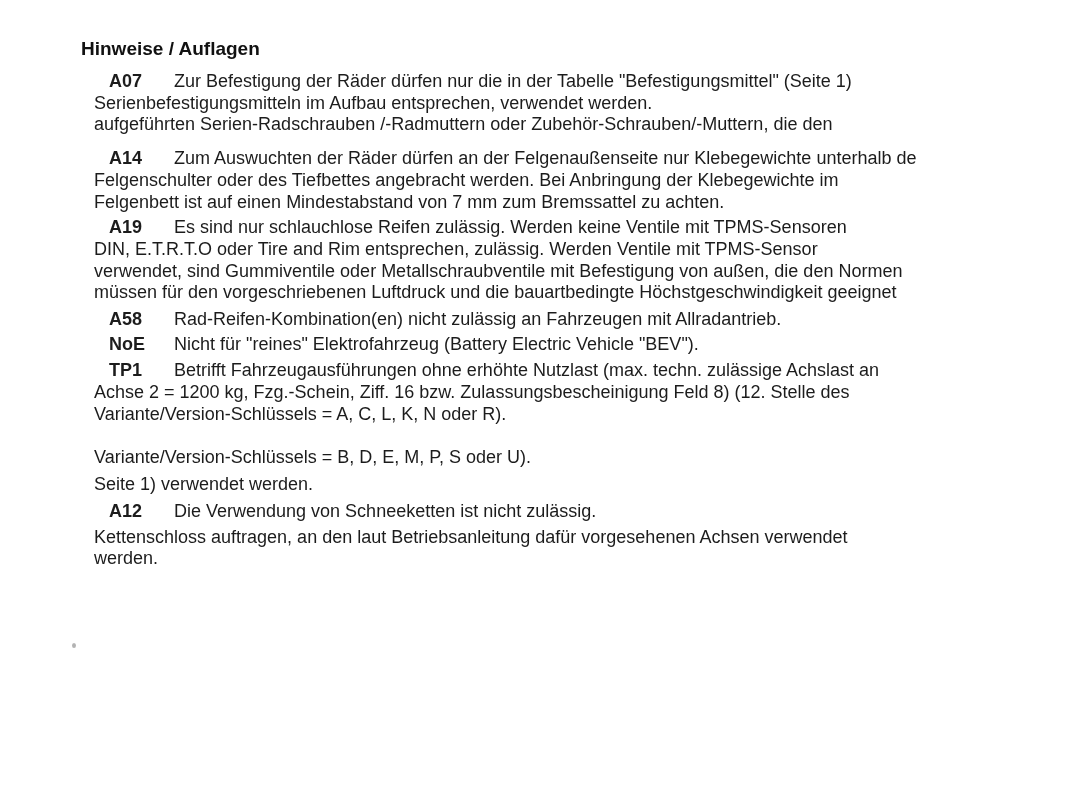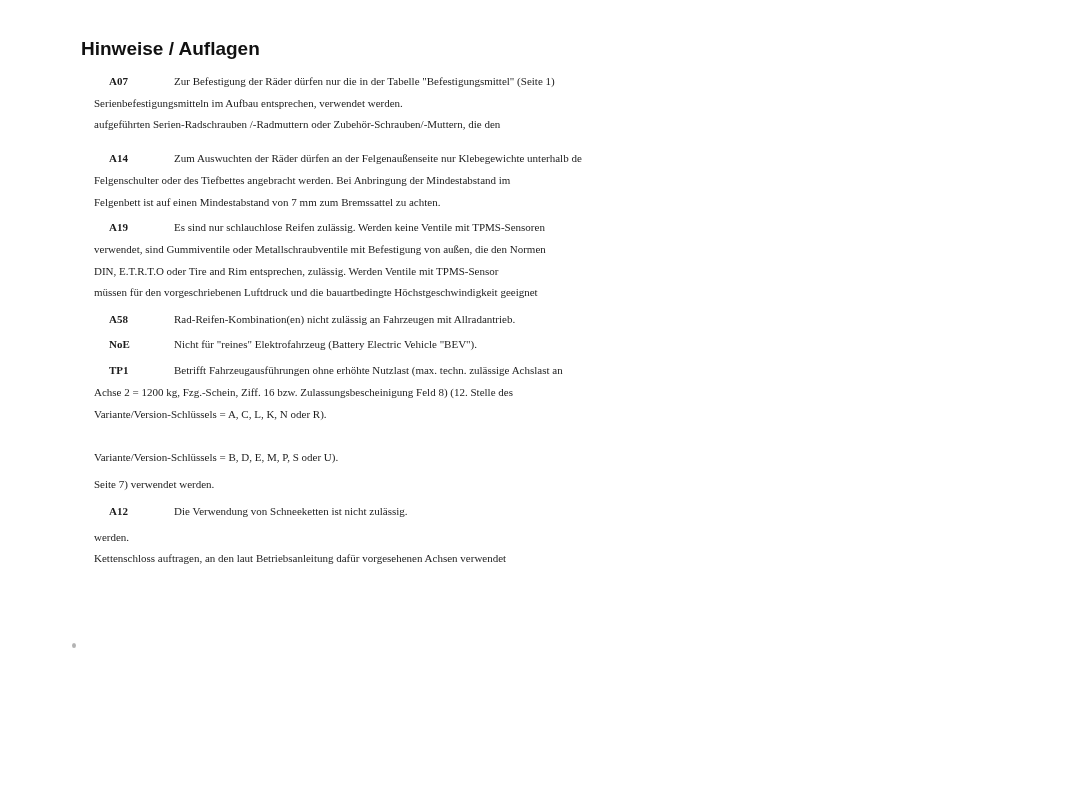--- a/index.html
+++ b/index.html
@@ -16,24 +16,23 @@
   .page-title {
     margin: 36px 0 0 65px;
     font-size: 19px;
     line-height: 22px;
     font-weight: bold;
     color: #111111;
   }
   .content { margin-left: 78px; }
   .item { }
   .line {
-    font-size: 11px;
+    font-size: 18px;
     line-height: 21.7px;
     white-space: nowrap;
-    font-family: Liberation Serif, serif;
   }
   .code {
     font-weight: bold;
     display: inline-block;
     margin-left: 15px;
     width: 65px;
   }
   
   .mt-a07 { margin-top: 11px; }
   .mt-a14 { margin-top: 12px; }
@@ -66,28 +65,28 @@
   <div class="content">
 
     <div class="item mt-a07">
       <div class="line"><span class="code">A07</span><span>Zur Befestigung der Räder dürfen nur die in der Tabelle "Befestigungsmittel" (Seite 1)</span></div>
       <div class="line">Serienbefestigungsmitteln im Aufbau entsprechen, verwendet werden.</div>
       <div class="line">aufgeführten Serien-Radschrauben /-Radmuttern oder Zubehör-Schrauben/-Muttern, die den</div>
     </div>
 
     <div class="item mt-a14">
       <div class="line"><span class="code">A14</span><span>Zum Auswuchten der Räder dürfen an der Felgenaußenseite nur Klebegewichte unterhalb de</span></div>
-      <div class="line">Felgenschulter oder des Tiefbettes angebracht werden. Bei Anbringung der Mindestabstand im</div>
+      <div class="line">Felgenschulter oder des Tiefbettes angebracht werden. Bei Anbringung der Klebegewichte im</div>
       <div class="line">Felgenbett ist auf einen Mindestabstand von 7 mm zum Bremssattel zu achten.</div>
     </div>
 
     <div class="item mt-a19">
       <div class="line"><span class="code">A19</span><span>Es sind nur schlauchlose Reifen zulässig. Werden keine Ventile mit TPMS-Sensoren</span></div>
+      <div class="line">DIN, E.T.R.T.O oder Tire and Rim entsprechen, zulässig. Werden Ventile mit TPMS-Sensor</div>
       <div class="line">verwendet, sind Gummiventile oder Metallschraubventile mit Befestigung von außen, die den Normen</div>
-      <div class="line">DIN, E.T.R.T.O oder Tire and Rim entsprechen, zulässig. Werden Ventile mit TPMS-Sensor</div>
       <div class="line">müssen für den vorgeschriebenen Luftdruck und die bauartbedingte Höchstgeschwindigkeit geeignet</div>
     </div>
 
     <div class="item mt-a58">
       <div class="line"><span class="code">A58</span><span>Rad-Reifen-Kombination(en) nicht zulässig an Fahrzeugen mit Allradantrieb.</span></div>
     </div>
 
     <div class="item mt-noe">
       <div class="line"><span class="code">NoE</span><span>Nicht für "reines" Elektrofahrzeug (Battery Electric Vehicle "BEV").</span></div>
     </div>
@@ -96,29 +95,29 @@
       <div class="line"><span class="code">TP1</span><span>Betrifft Fahrzeugausführungen ohne erhöhte Nutzlast (max. techn. zulässige Achslast an</span></div>
       <div class="line">Achse 2 = 1200 kg, Fzg.-Schein, Ziff. 16 bzw. Zulassungsbescheinigung Feld 8) (12. Stelle des</div>
       <div class="line">Variante/Version-Schlüssels = A, C, L, K, N oder R).</div>
     </div>
 
     <div class="item mt-tp2">
       <div class="line">Variante/Version-Schlüssels = B, D, E, M, P, S oder U).</div>
     </div>
 
     <div class="item mt-s04">
-      <div class="line">Seite 7) verwendet werden.</div>
+      <div class="line">Seite 1) verwendet werden.</div>
     </div>
 
     <div class="item mt-a12">
       <div class="line"><span class="code">A12</span><span>Die Verwendung von Schneeketten ist nicht zulässig.</span></div>
     </div>
 
     <div class="item mt-a91">
+      <div class="line">Kettenschloss auftragen, an den laut Betriebsanleitung dafür vorgesehenen Achsen verwendet</div>
       <div class="line">werden.</div>
-      <div class="line">Kettenschloss auftragen, an den laut Betriebsanleitung dafür vorgesehenen Achsen verwendet</div>
     </div>
 
   </div>
 
   <div class="scan-artifact"></div>
 
 </div>
 
 </body></html>

